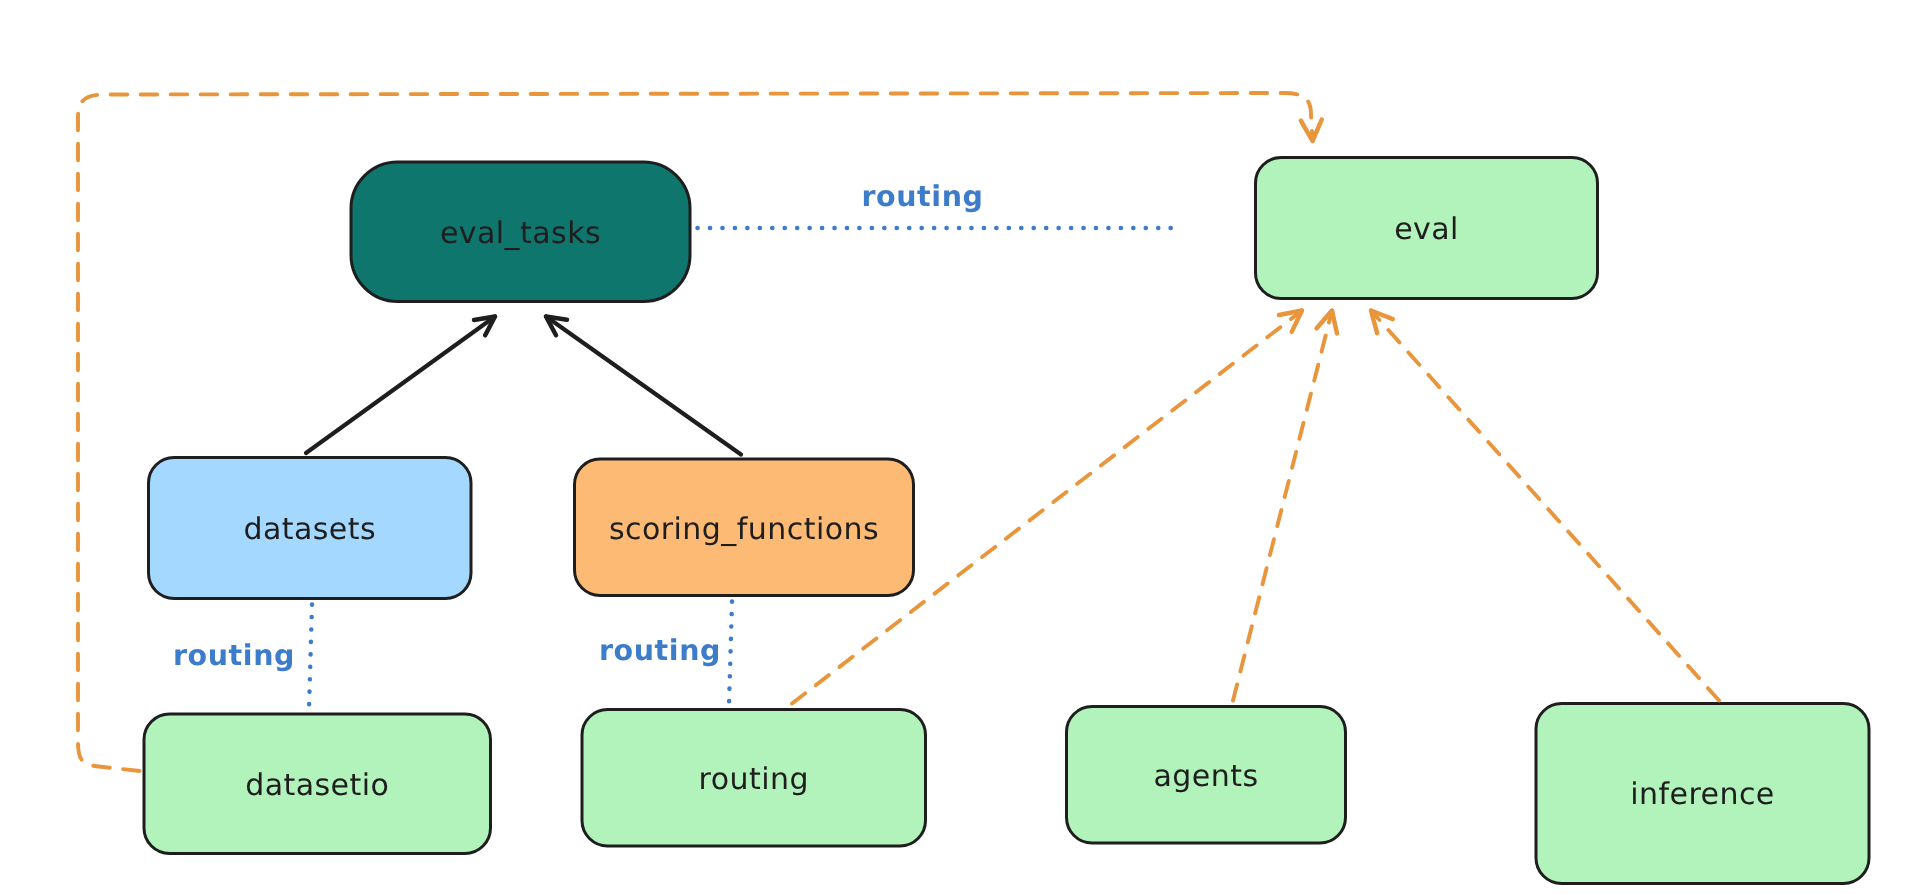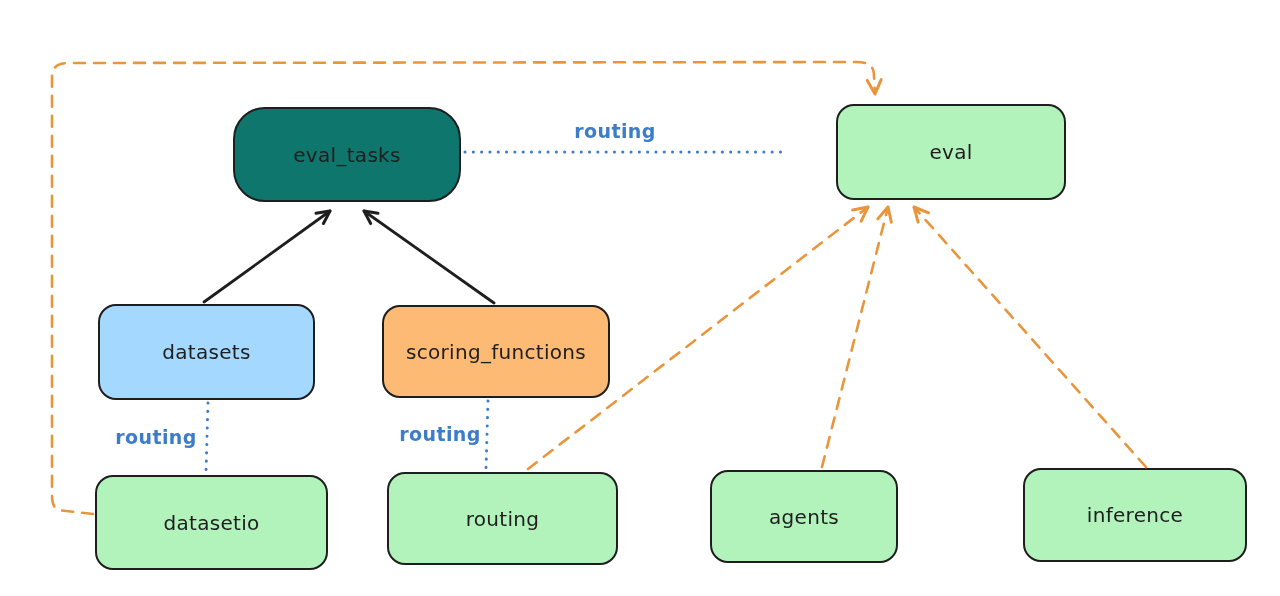--- a/index.html
+++ b/index.html
@@ -59,21 +59,21 @@
   </div>
 
   <div class="node" style="left: 387px; top: 472px; width: 231px; height: 93px; background-color: rgb(178, 242, 187);">
     <span>routing</span>
   </div>
 
   <div class="node" style="left: 710px; top: 470px; width: 188px; height: 93px; background-color: rgb(178, 242, 187);">
     <span>agents</span>
   </div>
 
-  <div class="node" style="left: 1023px; top: 468px; width: 224px; height: 94px; background-color: rgb(178, 242, 187);">
+  <div class="node" style="left: 1023px; top: 468px; width: 224px; height: 122px; background-color: rgb(178, 242, 187);">
     <span>inference</span>
   </div>
 
   <span class="edge-label" style="left: 615px; top: 120px; color: rgb(61, 124, 201);">routing</span>
   <span class="edge-label" style="left: 156px; top: 426px; color: rgb(61, 124, 201);">routing</span>
   <span class="edge-label" style="left: 440px; top: 423px; color: rgb(61, 124, 201);">routing</span>
 
   <svg id="edges" viewBox="0 0 1280 596" xmlns="http://www.w3.org/2000/svg">
     <defs>
       <marker id="arrow-black" viewBox="0 0 12 12" refX="10" refY="6" markerWidth="19" markerHeight="19" markerUnits="userSpaceOnUse" orient="auto-start-reverse">

